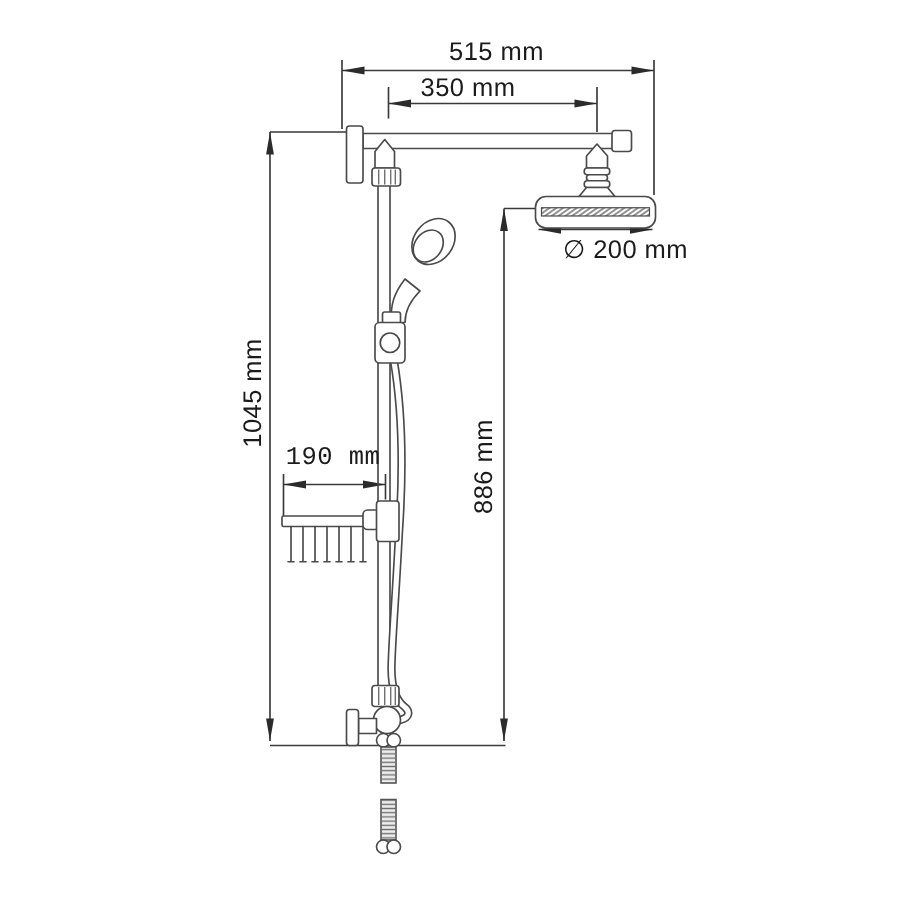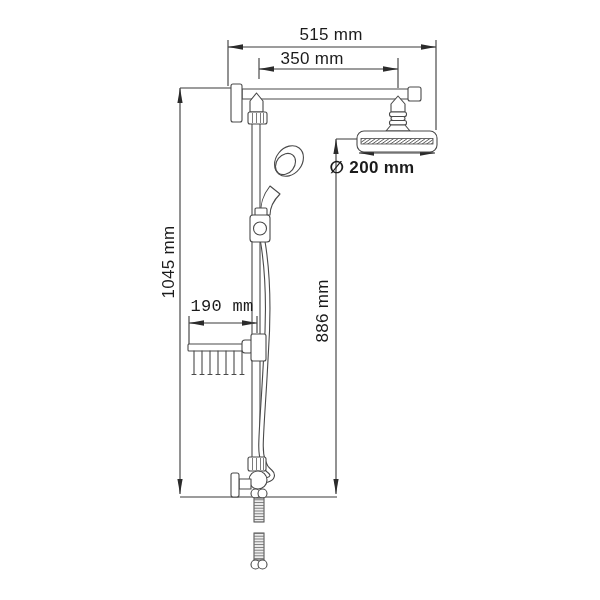--- a/index.html
+++ b/index.html
@@ -147,20 +147,20 @@
       <rect x="254" y="533" width="10" height="27" fill="url(#p-ribs)" stroke="none"></rect>
       <circle class="pw" cx="255.5" cy="564.5" r="4.5"></circle>
       <circle class="pw" cx="262.5" cy="564.5" r="4.5"></circle>
     </g>
   </svg>
 
   <div class="dim-label" style="left:331px; top:35px;">515 mm</div>
 
   <div class="dim-label" style="left:312px; top:59px;">350 mm</div>
 
-  <div class="dim-label" style="left:372px; top:167px;font-weight:bold;">∅ 200 mm</div>
+  <div class="dim-label" style="left:417px; top:167px;">∅ 200 mm</div>
 
   <div class="dim-label vert" style="left:169px; top:262px;">1045 mm</div>
 
   <div class="dim-label vert" style="left:323px; top:311px;">886 mm</div>
 
   <div class="dim-label" style="left:222px; top:306px;font-family:Liberation Mono, monospace;">190 mm</div>
 </div>
 
 </body></html>

